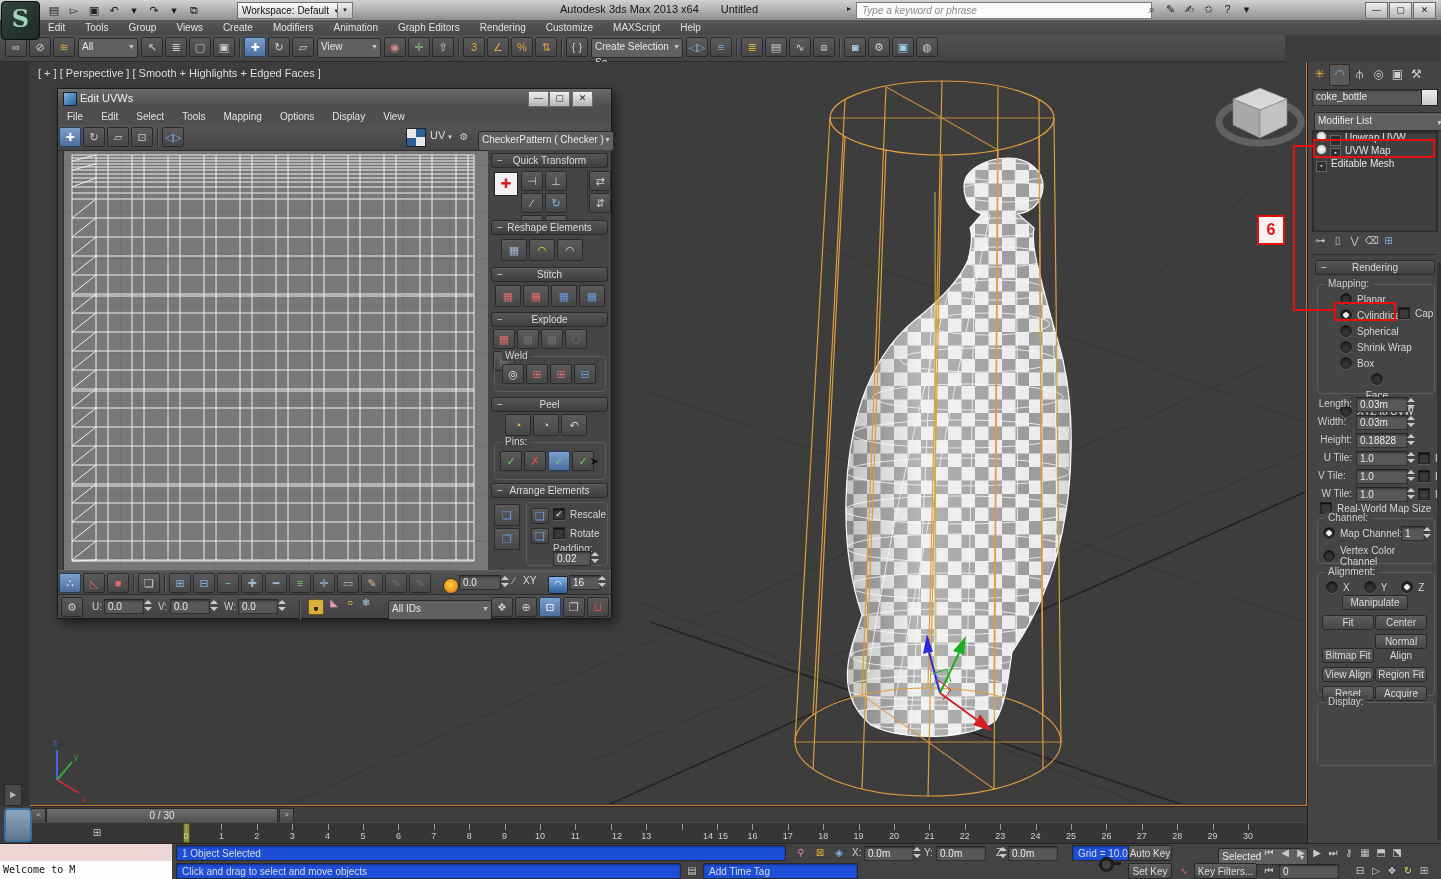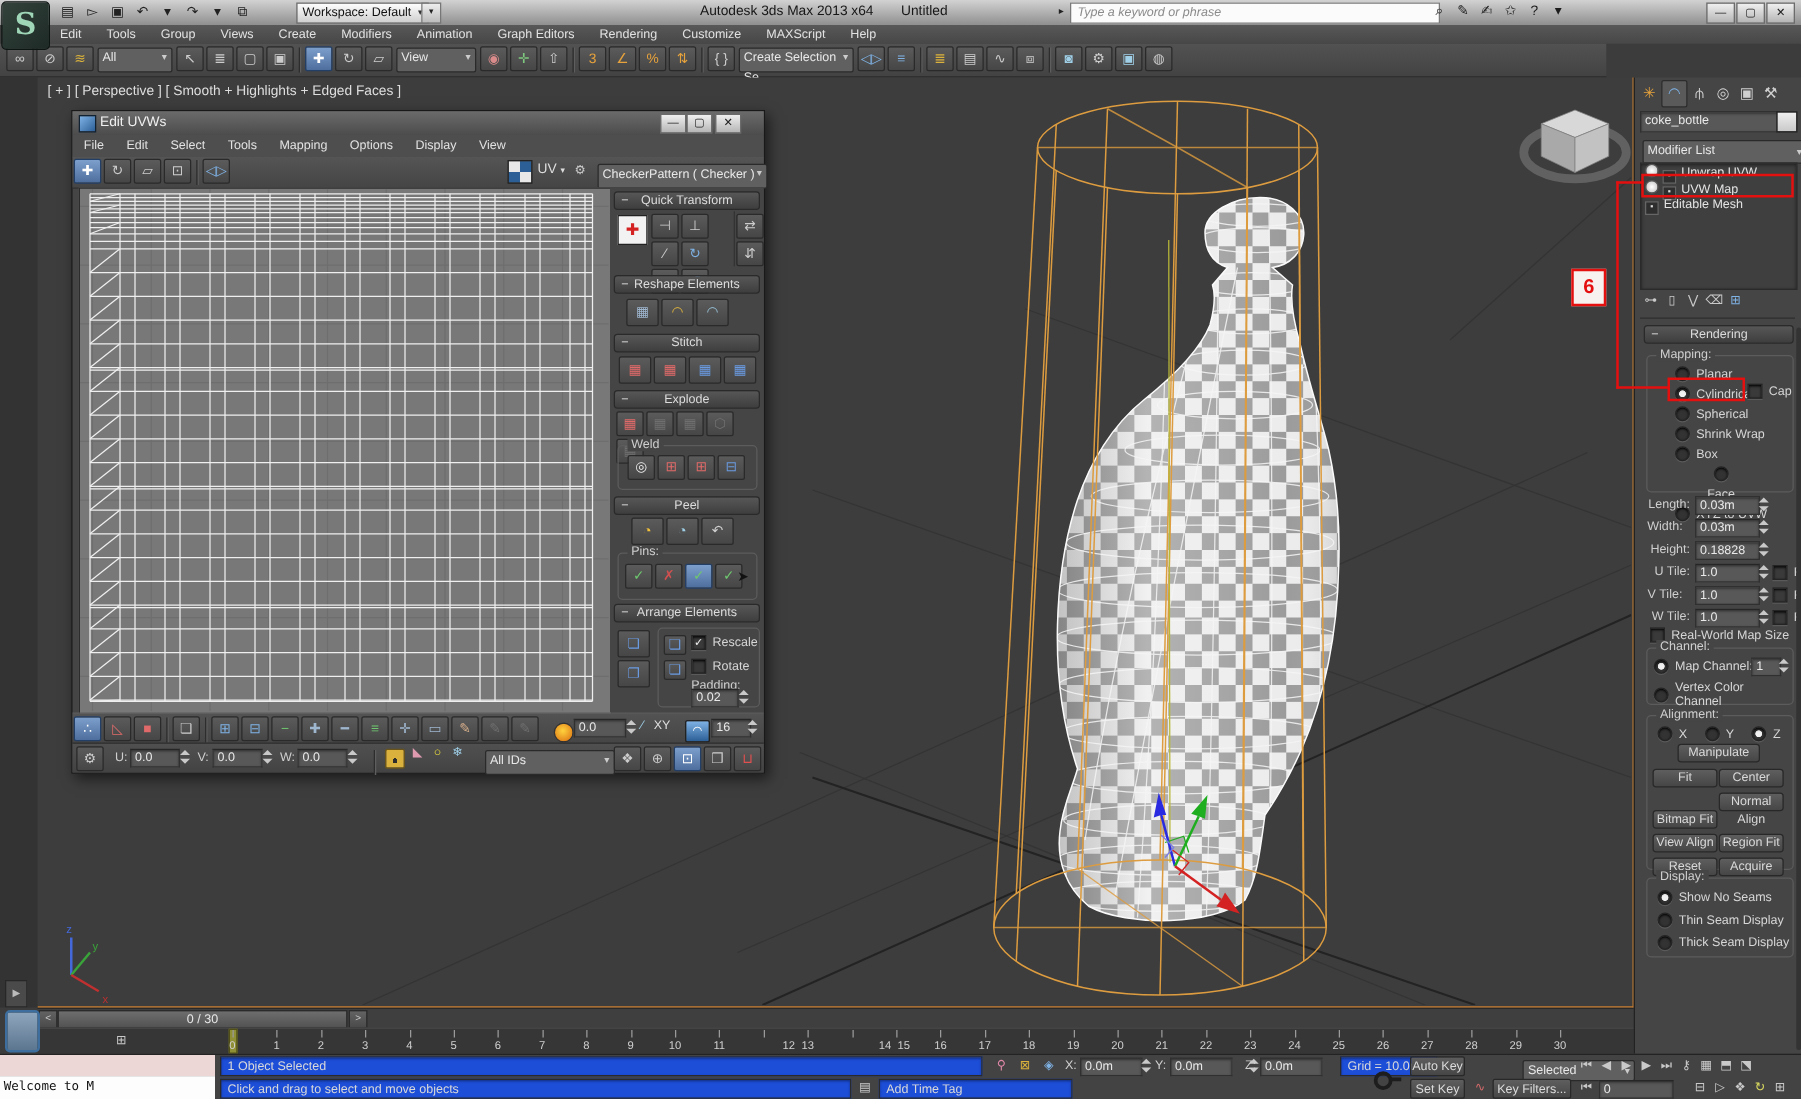--- a/index.html
+++ b/index.html
@@ -626,34 +626,20 @@
         <div class="radio sel" style="margin-bottom: 5px;">
           <span class="dot"></span>
           <span>Z</span>
         </div>
       </div>
     <div class="btn3d" style="position:absolute;left:24px;top:22px;width:66px;height:15px;line-height:14px">Manipulate</div>
     <div id="align-btns" style="position:absolute;left:4px;top:42px;width:108px"><div class="btn3d" style="width: 52px; height: 15px; line-height: 14px; margin: 0px 1px 4px 0px; display: inline-block;">Fit</div><div class="btn3d" style="width: 52px; height: 15px; line-height: 14px; margin: 0px 1px 4px 0px; display: inline-block;">Center</div><div class="btn3d" style="width: 52px; height: 15px; line-height: 14px; margin: 0px 1px 4px 0px; display: inline-block;">Bitmap Fit</div><div class="btn3d" style="width: 52px; height: 15px; line-height: 14px; margin: 0px 1px 4px 0px; display: inline-block;">Normal Align</div><div class="btn3d" style="width: 52px; height: 15px; line-height: 14px; margin: 0px 1px 4px 0px; display: inline-block;">View Align</div><div class="btn3d" style="width: 52px; height: 15px; line-height: 14px; margin: 0px 1px 4px 0px; display: inline-block;">Region Fit</div><div class="btn3d" style="width: 52px; height: 15px; line-height: 14px; margin: 0px 1px 4px 0px; display: inline-block;">Reset</div><div class="btn3d" style="width: 52px; height: 15px; line-height: 14px; margin: 0px 1px 4px 0px; display: inline-block;">Acquire</div></div>
   </div>
   <div class="grp" style="left:9px;top:640px;width:116px;height:62px">
     <span class="glabel">Display:</span>
-    <div id="display-radios" style="position:absolute;left:8px;top:9px">
-        <div class="radio sel" style="margin-bottom: 6px;">
-          <span class="dot"></span>
-          <span>Show No Seams</span>
-        </div>
-        <div class="radio" style="margin-bottom: 6px;">
-          <span class="dot"></span>
-          <span>Thin Seam Display</span>
-        </div>
-        <div class="radio" style="margin-bottom: 6px;">
-          <span class="dot"></span>
-          <span>Thick Seam Display</span>
-        </div>
-      </div>
   </div>
   <div class="vscroll"></div>
 </div>
 
 <div class="ann" style="left:1313px;top:139px;width:118px;height:15px"></div>
 <div class="ann" style="left:1334px;top:302px;width:58px;height:15px"></div>
 <div class="annline" style="left:1293px;top:145px;width:2px;height:166px"></div>
 <div class="annline" style="left:1293px;top:145px;width:22px;height:2px"></div>
 <div class="annline" style="left:1293px;top:309px;width:43px;height:2px"></div>
 <div class="abs ann" id="ann-num">6</div>
@@ -686,21 +672,21 @@
       <div class="ticklbl" style="left: 403.8px;">7</div>
       <div class="tick" style="left: 439.2px;"></div>
       <div class="ticklbl" style="left: 439.2px;">8</div>
       <div class="tick" style="left: 474.6px;"></div>
       <div class="ticklbl" style="left: 474.6px;">9</div>
       <div class="tick" style="left: 510px;"></div>
       <div class="ticklbl" style="left: 510px;">10</div>
       <div class="tick" style="left: 545.4px;"></div>
       <div class="ticklbl" style="left: 545.4px;">11</div>
       <div class="tick" style="left: 580.8px;"></div>
-      <div class="ticklbl" style="left: 601px;">12</div>
+      <div class="ticklbl" style="left: 587px;">12</div>
       <div class="tick" style="left: 616.2px;"></div>
       <div class="ticklbl" style="left: 616.2px;">13</div>
       <div class="tick" style="left: 651.6px;"></div>
       <div class="ticklbl" style="left: 678px;">14</div>
       <div class="tick" style="left: 687px;"></div>
       <div class="ticklbl" style="left: 693px;">15</div>
       <div class="tick" style="left: 722.4px;"></div>
       <div class="ticklbl" style="left: 722.4px;">16</div>
       <div class="tick" style="left: 757.8px;"></div>
       <div class="ticklbl" style="left: 757.8px;">17</div>

